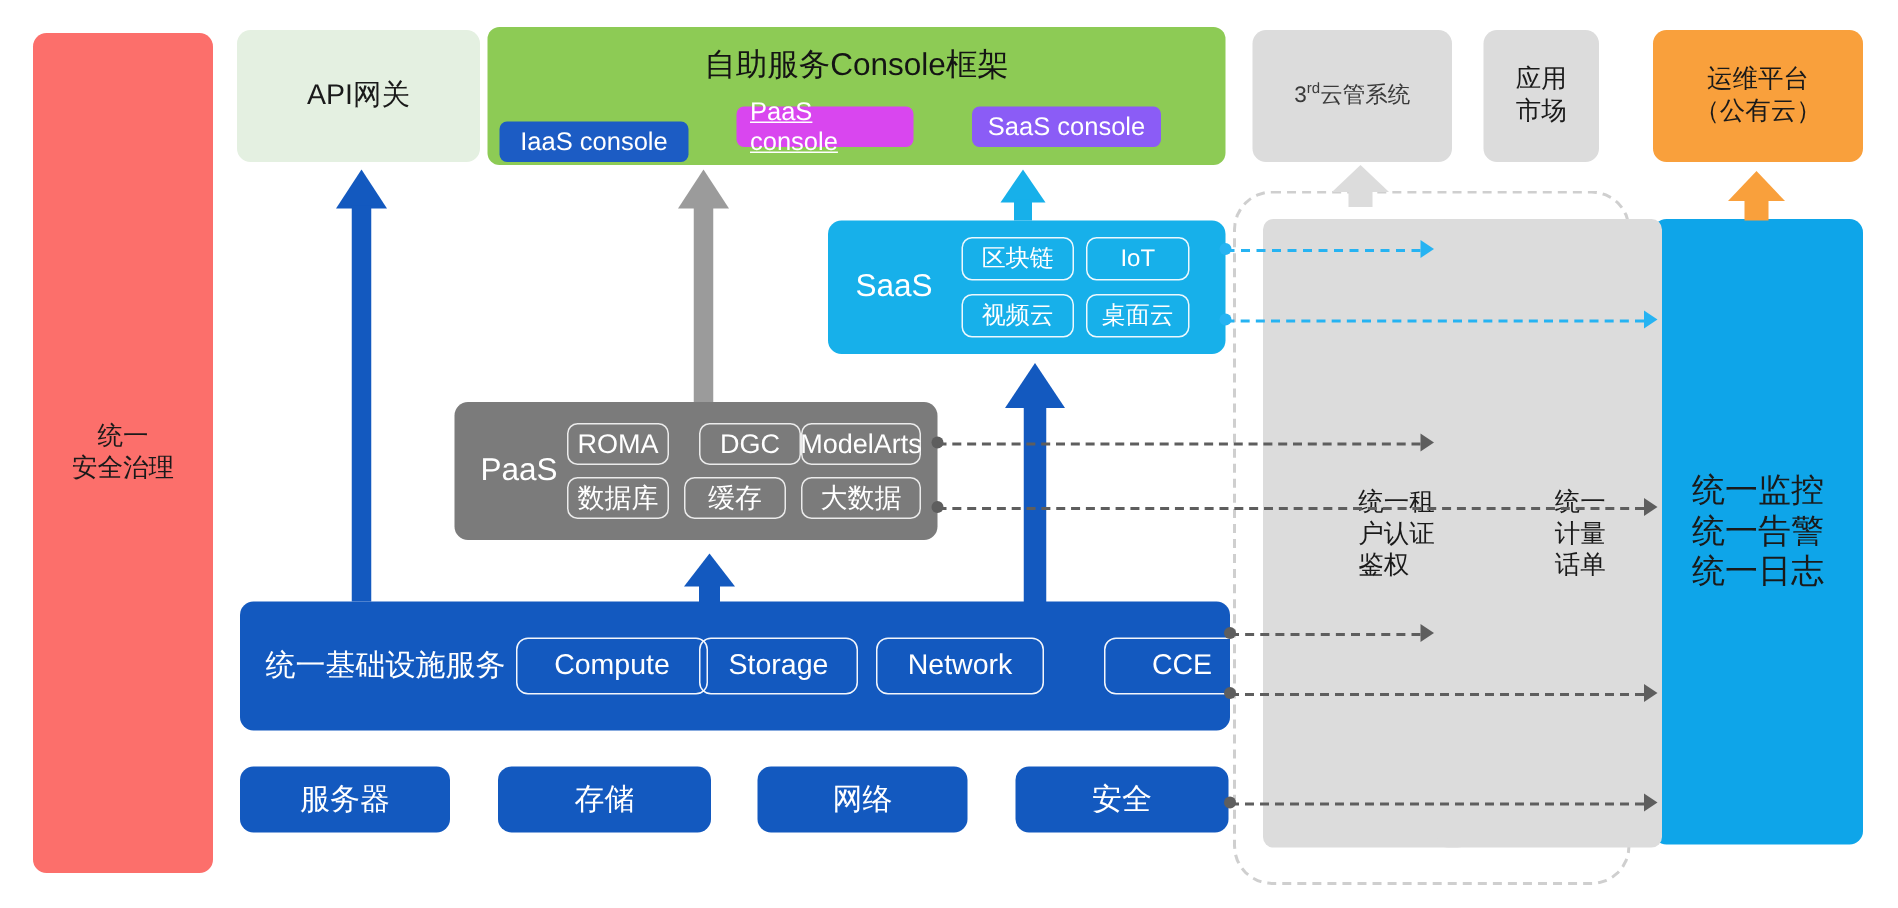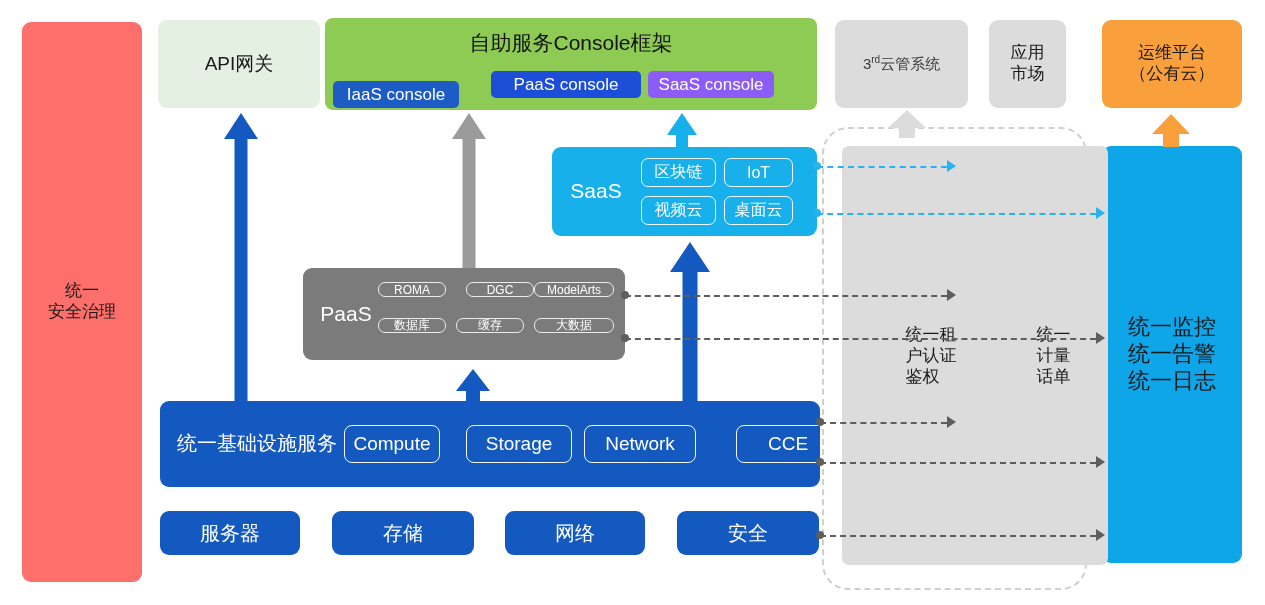--- a/index.html
+++ b/index.html
@@ -12,21 +12,21 @@
   .security{left:22px;top:22px;width:120px;height:560px;background:#fc6f6b;border-radius:9px;color:#1a1a1a;font-size:17px;}
 
   
   .apigw{left:158px;top:20px;width:162px;height:88px;background:#e4f0e1;border-radius:9px;color:#1a1a1a;font-size:19px;}
 
   
   .consoleframe{left:325px;top:18px;width:492px;height:92px;background:#8dcb55;border-radius:8px;}
   .consoletitle{position:absolute;left:325px;top:26px;width:492px;height:34px;display:flex;align-items:center;justify-content:center;color:#141414;font-size:21px;}
   .cbtn{position:absolute;height:27px;border-radius:5px;display:flex;align-items:center;justify-content:center;color:#fff;font-size:17px;padding:0 9px;box-sizing:border-box;}
   .cbtn.iaas{left:333px;top:81px;width:126px;background:#1c5cc4;}
-  .cbtn.paas{left:491px;top:71px;width:150px;background:#1d4ed8;}
+  .cbtn.paas{left:491px;top:71px;width:118px;background:#d946ef;text-decoration:underline;}
   .cbtn.saas{left:648px;top:71px;width:126px;background:#8b5cf6;}
 
   
   .thirdcloud{left:835px;top:20px;width:133px;height:88px;background:#dcdcdc;border-radius:9px;color:#3a3a3a;font-size:15px;}
   .appmarket{left:989px;top:20px;width:77px;height:88px;background:#dcdcdc;border-radius:9px;color:#1a1a1a;font-size:17px;}
 
   
   .opshdr{left:1102px;top:20px;width:140px;height:88px;background:#f9a03c;border-radius:9px;color:#1a1a1a;font-size:17px;}
   
   .opsbody{left:1102px;top:146px;width:140px;height:417px;background:#0ea5e9;border-radius:9px;color:#1a1a1a;font-size:22px;}
@@ -37,33 +37,33 @@
   .chip{position:absolute;box-sizing:border-box;display:flex;align-items:center;justify-content:center;border-radius:7px;color:#fff;font-size:16px;}
   .chip.s{border:1.6px solid rgba(255,255,255,.92);height:29px;}
   .sa1{left:641px;top:158px;width:75px;}
   .sa2{left:724px;top:158px;width:69px;}
   .sa3{left:641px;top:196px;width:75px;}
   .sa4{left:724px;top:196px;width:69px;}
 
   
   .paasbox{left:303px;top:268px;width:322px;height:92px;background:#7b7b7b;border-radius:9px;}
   .paaslabel{position:absolute;left:311px;top:299px;width:70px;height:30px;display:flex;align-items:center;justify-content:center;color:#fff;font-size:21px;}
-  .chip.p{border:1.6px solid rgba(255,255,255,.85);height:15px;font-size:12px;}
+  .chip.p{border:1.6px solid rgba(255,255,255,.85);height:28px;font-size:18px;}
   .pa1{left:378px;top:282px;width:68px;}
   .pa2{left:456px;top:282px;width:68px;margin-left:10px;}
   .pa3{left:534px;top:282px;width:80px;}
   .pa4{left:378px;top:318px;width:68px;}
   .pa5{left:456px;top:318px;width:68px;}
   .pa6{left:534px;top:318px;width:80px;}
 
   
   .infra{left:160px;top:401px;width:660px;height:86px;background:#1359bf;border-radius:9px;}
   .infralabel{position:absolute;left:172px;top:424px;width:170px;height:38px;display:flex;align-items:center;justify-content:center;color:#fff;font-size:20px;}
   .chip.i{border:1.7px solid rgba(255,255,255,.95);height:38px;font-size:19px;border-radius:8px;}
-  .ia1{left:344px;top:425px;width:96px;}
+  .ia1{left:344px;top:425px;width:128px;}
   .ia2{left:466px;top:425px;width:106px;}
   .ia3{left:584px;top:425px;width:112px;}
   .ia4{left:736px;top:425px;width:104px;}
 
   
   .bot{background:#1359bf;border-radius:9px;color:#fff;font-size:20px;top:511px;height:44px;}
   .b1{left:160px;width:140px;}
   .b2{left:332px;width:142px;}
   .b3{left:505px;width:140px;}
   .b4{left:677px;width:142px;}

